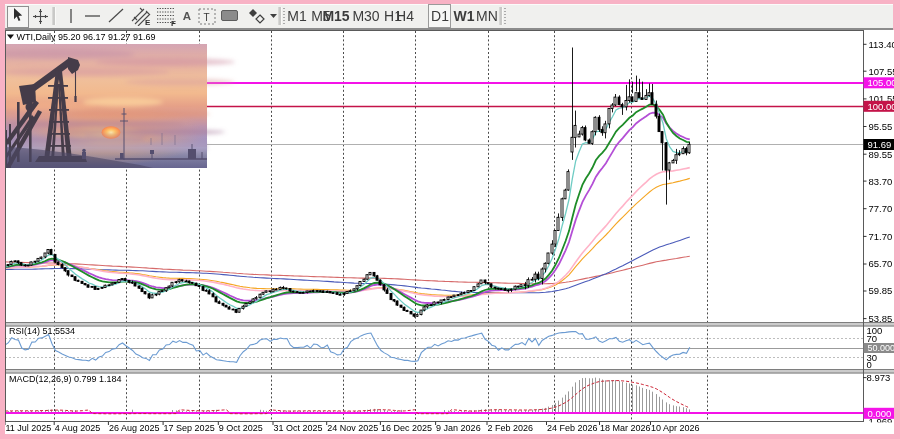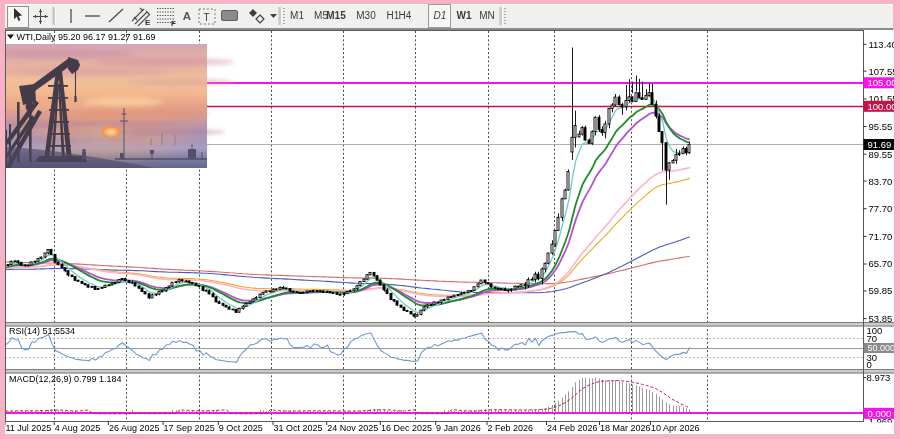--- a/index.html
+++ b/index.html
@@ -1,19 +1,19 @@
 <!DOCTYPE html>
 <html><head>
 <meta charset="utf-8">
 <style>
 html,body{margin:0;padding:0;}
 body{width:900px;height:439px;overflow:hidden;font-family:"Liberation Sans",sans-serif;}
 #wrap{position:relative;width:900px;height:439px;background:#f8b2c5;}
 #tbar{position:absolute;left:5px;top:4px;width:888px;height:24px;background:#f0f0ee;border-bottom:2px solid #8c8c8c;box-shadow:inset 0 1px 0 #fbfbfa;}
-.tbtn{position:absolute;top:1px;height:21px;display:flex;align-items:center;justify-content:center;color:#3c3c3c;font-size:10px;}
+.tbtn{position:absolute;top:1px;height:21px;display:flex;align-items:center;justify-content:center;color:#3c3c3c;font-size:14px;}
 .sep{position:absolute;top:3px;width:2px;height:18px;border-left:1px solid #d7d7d5;border-right:1px solid #fafaf8;background:#c9c9c7;}
 .grip{position:absolute;top:4px;width:3px;height:16px;background-image:repeating-linear-gradient(#aaa 0 1px,transparent 1px 3px);background-size:2px 100%;background-repeat:no-repeat;}
 svg text{font-family:"Liberation Sans",sans-serif;}
 </style>
 </head>
 <body>
 <div id="wrap">
   <div id="tbar">
     <div style="position:absolute;left:2px;top:1.5px;width:20px;height:20px;border:1px solid #8f8f8f;background:#f6f6f5;"></div>
 <svg style="position:absolute;left:7px;top:4px" width="12" height="15" viewBox="0 0 12 15">
@@ -75,21 +75,21 @@
       </svg>
 <div class="sep" style="left:273px"></div>
 <div class="grip" style="left:278px"></div>
 <div class="tbtn" style="left:280px;width:24px;">M1</div>
 <div class="tbtn" style="left:304px;width:24px;">M5</div>
 <div class="tbtn" style="left:319px;width:24px;font-weight:bold;">M15</div>
 <div class="tbtn" style="left:349px;width:24px;">M30</div>
 <div class="tbtn" style="left:376px;width:24px;">H1</div>
 <div class="tbtn" style="left:388px;width:24px;">H4</div>
 <div style="position:absolute;left:423px;top:0px;width:21px;height:22px;border:1px solid #9a9a9a;background:#f7f7f6;"></div>
-<div class="tbtn" style="left:423px;width:24px;font-style:italic;">D1</div>
+<div class="tbtn" style="left:423px;width:24px;">D1</div>
 <div class="tbtn" style="left:447px;width:24px;font-weight:bold;">W1</div>
 <div class="tbtn" style="left:470px;width:24px;">MN</div>
 <div class="sep" style="left:494px"></div>
 <div class="grip" style="left:499px"></div>
   </div>
   <svg id="chart" style="position:absolute;left:5px;top:30px" width="889" height="404" viewBox="5 30 889 404">
     <defs>
       <clipPath id="mainclip">
           <rect x="5" y="31" width="858" height="291"></rect>
         </clipPath>

